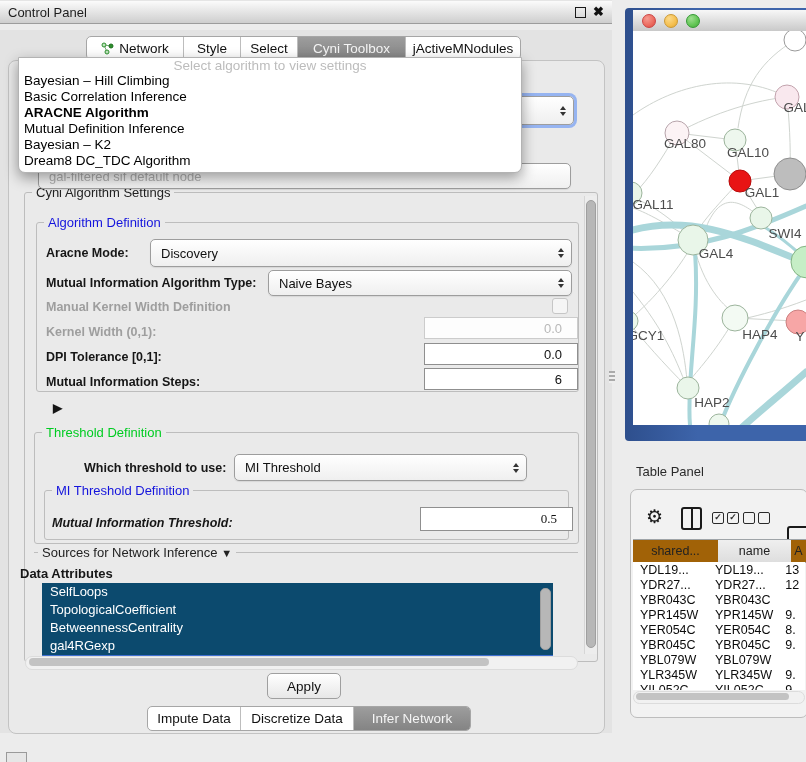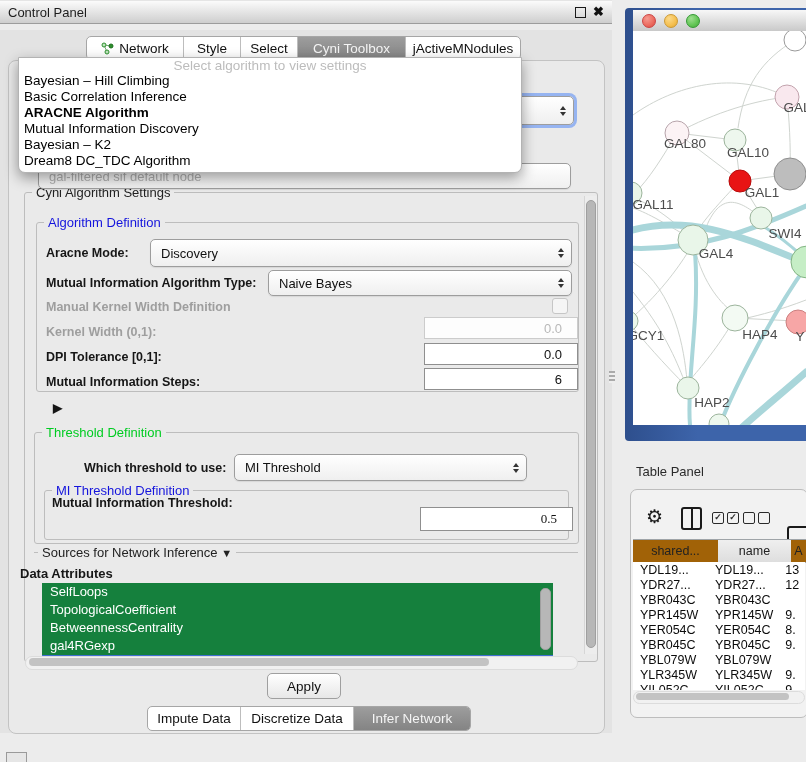--- a/index.html
+++ b/index.html
@@ -43,21 +43,21 @@
   .blue{color:#1414dd;} .green{color:#00cc22;}
 
   .lbl{position:absolute;font-weight:bold;font-size:12.5px;color:#161616;white-space:nowrap;}
   .lbl.dis{color:#9e9e9e;}
   .field{position:absolute;background:#fff;border:1px solid #8f8f8f;font-size:13px;color:#111;
     display:flex;align-items:center;justify-content:flex-end;padding-right:15px;}
   .field.dis{border-color:#cccccc;color:#b8b8b8;background:#fdfdfd;}
   .checkbox{position:absolute;width:14px;height:14px;border:1px solid #c6c6c6;border-radius:3px;background:#f5f5f5;}
 
   .attr-list{left:42px;top:583px;width:511px;height:73px;background:#3e6fd0;overflow:hidden;}
-  .attr-item{height:18px;line-height:18px;padding-left:8px;font-size:13px;color:#fff;background:#15803d;white-space:nowrap;}
+  .attr-item{height:18px;line-height:18px;padding-left:8px;font-size:13px;color:#fff;background:#0c4a6e;white-space:nowrap;}
   .sbv{position:absolute;background:#ededed;border-left:1px solid #d6d6d6;}
   .sbv-thumb{position:absolute;background:#b7b7b7;border:1px solid #9f9f9f;border-radius:5px;}
   .sbh{position:absolute;background:#f1f1f1;border:1px solid #dcdcdc;border-radius:7px;}
   .sbh-thumb{position:absolute;background:#c3c3c3;border-radius:5px;}
 
   .apply{left:267px;top:673px;width:72px;height:24px;background:linear-gradient(#ffffff,#e7e7e7);
     border:1px solid #9f9f9f;border-radius:5px;font-size:13.5px;color:#111;
     display:flex;align-items:center;justify-content:center;}
 
   
@@ -139,21 +139,21 @@
   <div class="combo ghost" style="left:38px;top:163px;width:521px;height:24px;">
     <span>gal-filtered sif default node</span>
   </div>
 
   <div class="abs popup">
     <div class="algo-ph">Select algorithm to view settings</div>
     <div id="algo-items">
         <div class="algo-item">Bayesian – Hill Climbing</div>
         <div class="algo-item">Basic Correlation Inference</div>
         <div class="algo-item bold">ARACNE Algorithm</div>
-        <div class="algo-item">Mutual Information Discovery</div>
+        <div class="algo-item">Mutual Definition Inference</div>
         <div class="algo-item">Bayesian – K2</div>
         <div class="algo-item">Dream8 DC_TDC Algorithm</div>
       </div>
   </div>
 
   <div class="grp" style="left:24px;top:192px;width:572px;height:468px;"></div>
   <span class="grp-label" style="left:32px;top:185px;color:#222;">Cyni Algorithm Settings</span>
   <div class="sbv" style="left:584px;top:196px;width:12px;height:458px;">
     <div class="sbv-thumb" style="left:1px;top:4px;width:8px;height:446px;"></div>
   </div>
@@ -209,21 +209,21 @@
   <div class="combo" style="left:234px;top:454px;width:281px;height:25px;">
     <span>MI Threshold</span>
     <span class="arr">
         <span class="tri-u"></span>
         <span class="tri-d"></span>
       </span>
   </div>
 
   <div class="grp" style="left:44px;top:490px;width:523px;height:48px;"></div>
   <span class="grp-label blue" style="left:52px;top:483px;">MI Threshold Definition</span>
-  <span class="lbl" style="left:52px;top:496px;">Mutual Information Threshold:</span>
+  <span class="lbl" style="left:52px;top:516px;font-style:italic;">Mutual Information Threshold:</span>
   <div class="field" style="left:420px;top:507px;width:136px;height:22px;font-family:Liberation Serif, serif;">
     <span>0.5</span>
   </div>
 
   <div class="abs" style="left:34px;top:552px;width:544px;border-top:1px solid #bdbdbd;"></div>
   <span class="grp-label" style="left:38px;top:545px;color:#222;">
     <span>Sources for Network Inference</span>
     <span style="font-size:11px;">▼</span>
   </span>
   <span class="lbl" style="left:20px;top:566px;font-size:13px;">Data Attributes</span>

